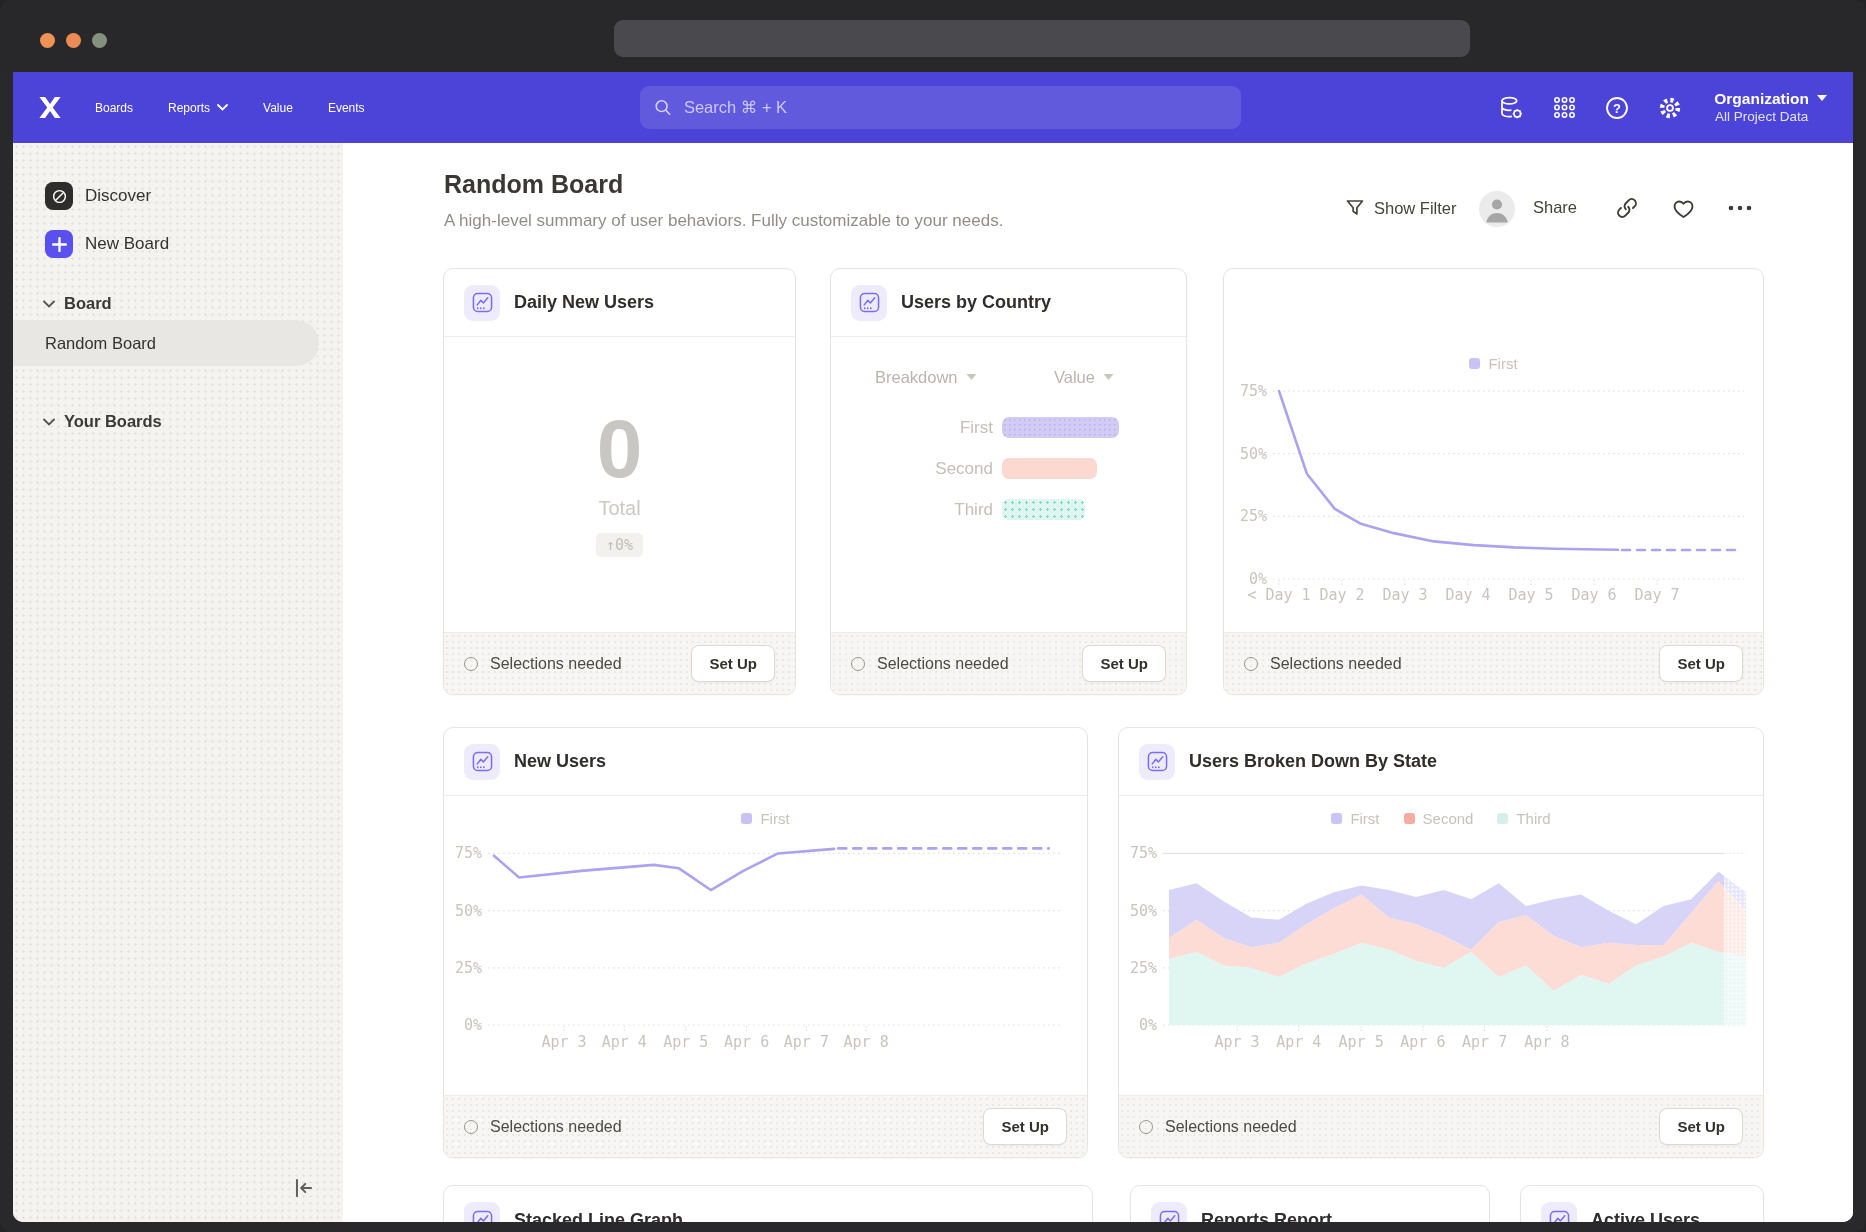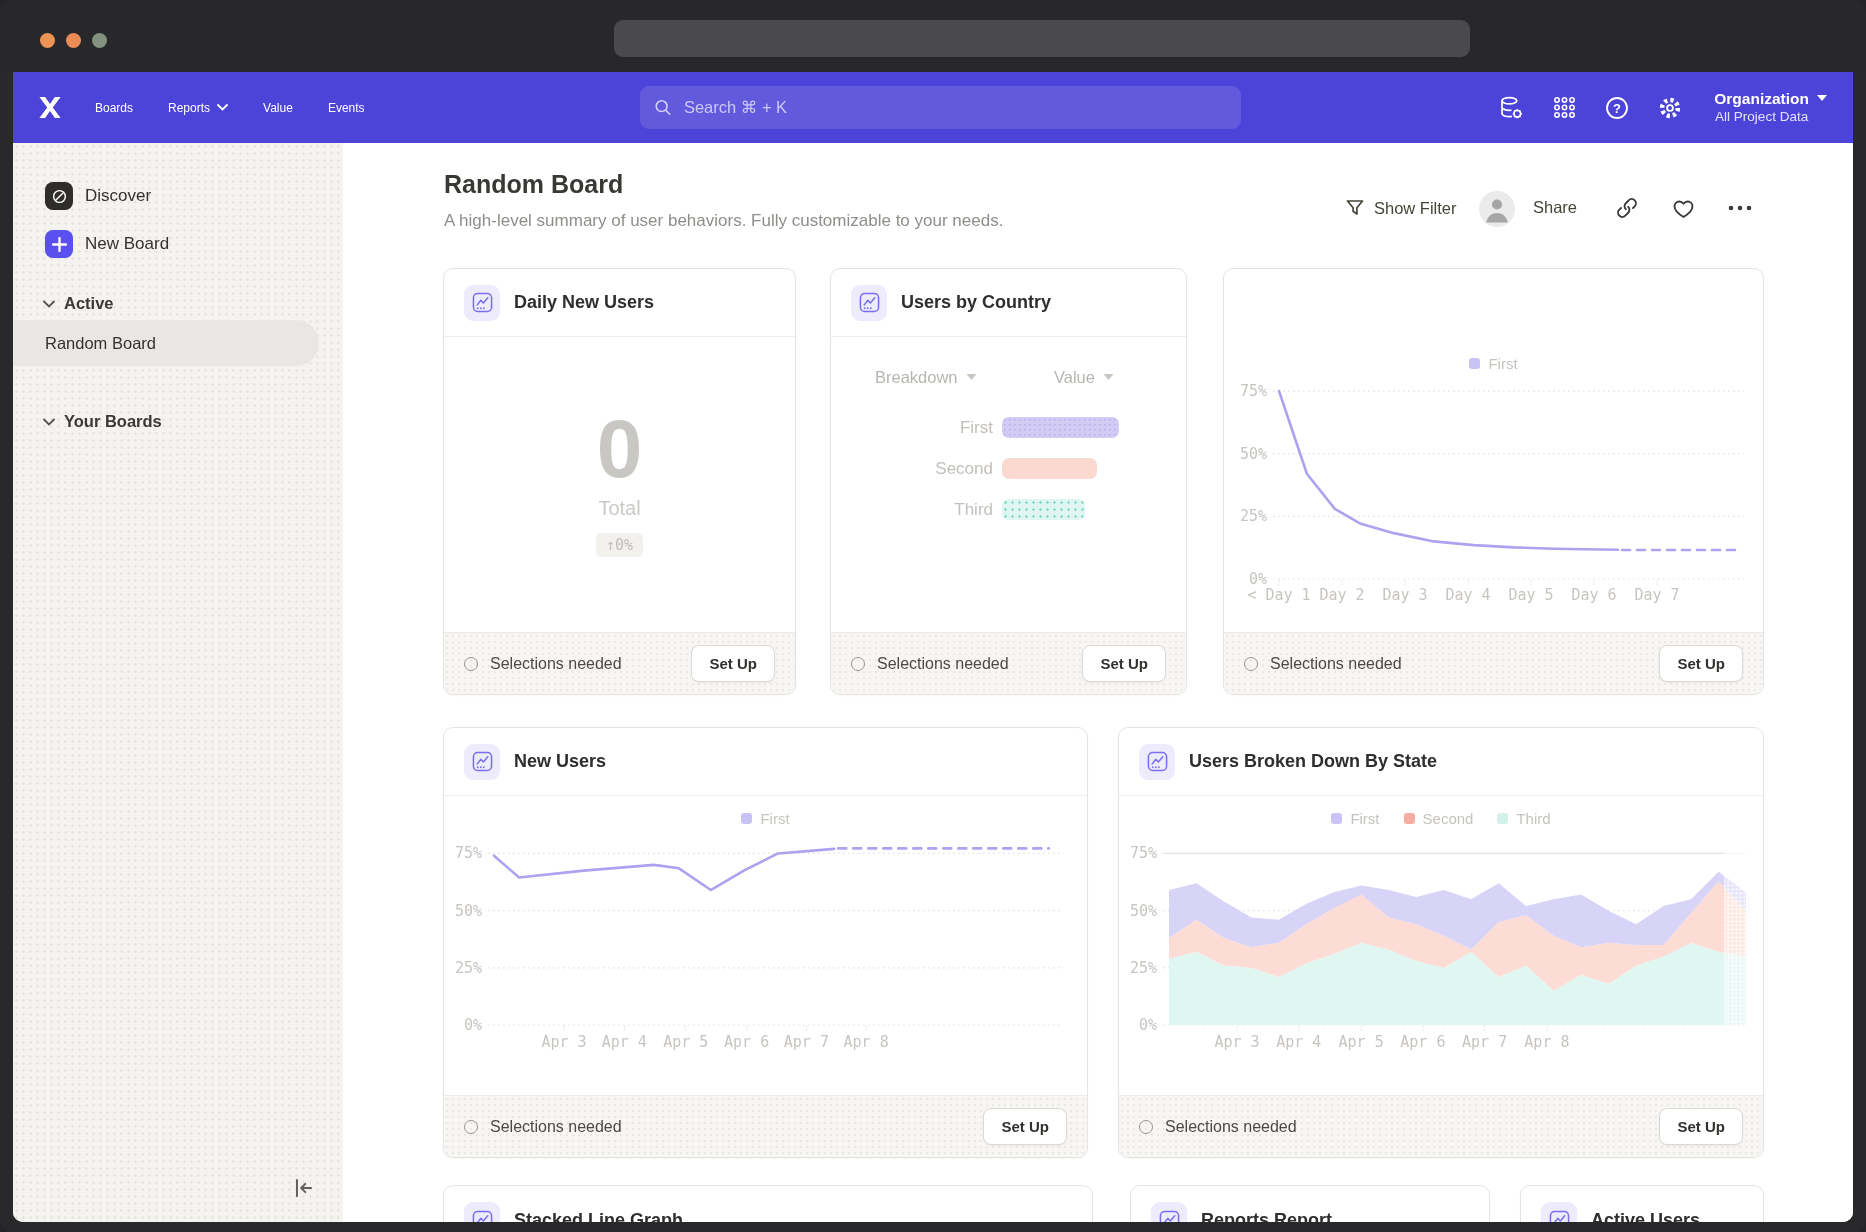--- a/index.html
+++ b/index.html
@@ -179,21 +179,21 @@
           <svg width="15" height="15" viewBox="0 0 14 14">
               <path d="M7 1v12M1 7h12" stroke="#ffffff" stroke-width="2.2" stroke-linecap="round"></path>
             </svg>
         </span>
         <span class="side-label">New Board</span>
       </div>
       <div class="side-sec" style="left:30px;top:151px;">
         <svg width="12" height="8" viewBox="0 0 12 8">
             <path d="M1 1.5l5 5 5-5" stroke="#55534f" stroke-width="1.8" fill="none" stroke-linecap="round"></path>
           </svg>
-        <span>Active</span>
+        <span>Board</span>
       </div>
       <div class="side-pill">
         <span>Random Board</span>
       </div>
       <div class="side-sec" style="left:30px;top:269px;">
         <svg width="12" height="8" viewBox="0 0 12 8">
             <path d="M1 1.5l5 5 5-5" stroke="#55534f" stroke-width="1.8" fill="none" stroke-linecap="round"></path>
           </svg>
         <span>Your Boards</span>
       </div>

